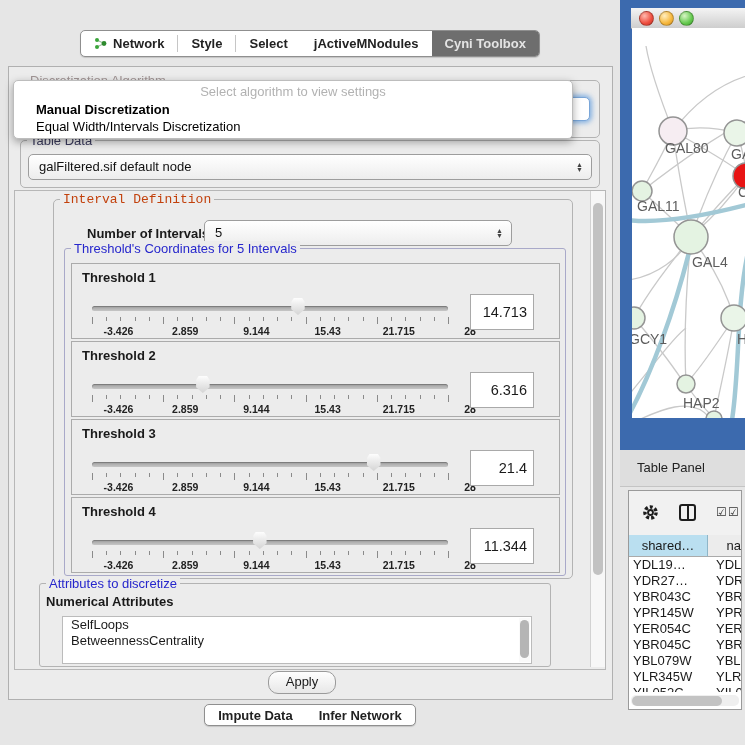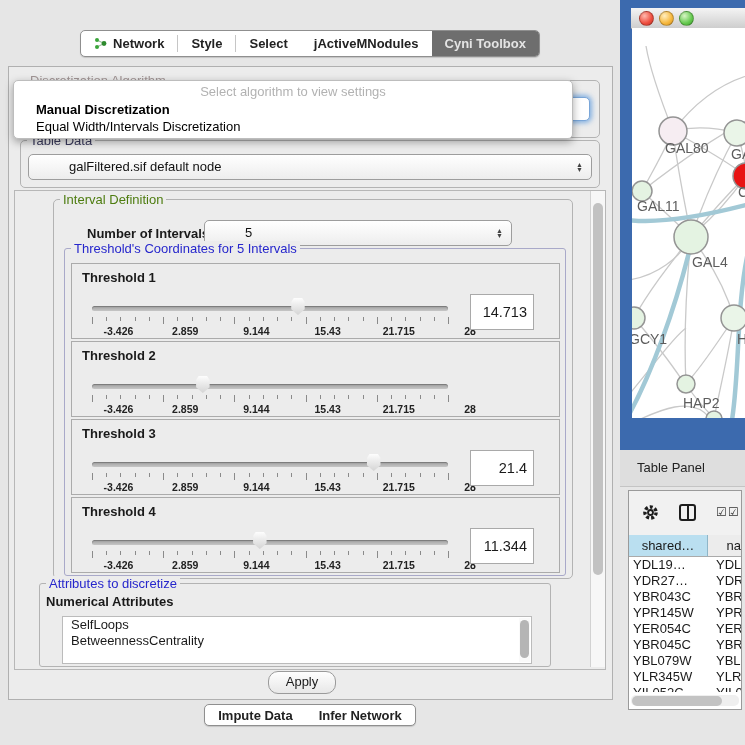--- a/index.html
+++ b/index.html
@@ -43,28 +43,28 @@
   #popup-hint{position:absolute;left:0;top:3px;width:100%;text-align:center;color:#b2b2b2;font-size:13px;}
   .popup-item{position:absolute;left:3px;white-space:nowrap;font-size:13px;color:#000;margin-left:19px;}
   #popup-item-bold{top:21px;font-weight:bold;}
   #popup-item-plain{top:38px;}
 
   
   #tabledata-group{left:20px;top:140px;width:578px;height:46px;}
   #tabledata-group .gb-title{color:#3a3a5c;}
   .combo{position:absolute;background:linear-gradient(#ffffff,#ededed);border:1px solid #9d9d9d;
     border-radius:5px;font-size:13px;color:#111;}
-  .combo .cval{position:absolute;left:10px;top:0;line-height:24px;white-space:nowrap;margin-left:30px;}
+  .combo .cval{position:absolute;left:10px;top:0;line-height:24px;white-space:nowrap;}
   .spin{position:absolute;right:8px;top:50%;transform:translateY(-50%);text-align:center;
     color:#444;line-height:5px;font-size:7px;}
 
   
   #sub-panel{left:14px;top:190px;width:590px;height:478px;background:#ececec;border:1px solid #b7b7b7;}
   #interval-group{left:38px;top:8px;width:518px;height:378px;}
-  #interval-group > .gb-title{color:#4d7c0f;}
+  #interval-group > .gb-title{color:#c2410c;font-family:Liberation Mono, monospace;}
   #num-label{position:absolute;left:33px;top:26px;font-weight:bold;}
   #num-combo{left:150px;top:20px;width:306px;height:24px;}
   #thr-group{position:absolute;left:10px;top:48px;width:500px;height:326px;border:1px solid #9db;
     border:1px solid #a9a9c9;border-radius:3px;}
   #thr-group > .gb-title{color:#2626cc;}
 
   .th-panel{position:absolute;left:6px;width:487px;height:74px;background:#ececec;
     border:1px solid #ababab;}
   .th-title{position:absolute;left:10px;top:6px;font-weight:bold;font-size:13px;}
   .th-slider{position:absolute;left:20px;top:34px;width:356px;height:18px;}
@@ -275,20 +275,21 @@
               <div class="tick major" style="left: 100%;"></div>
             </div>
           <div class="th-labels">
               <span class="tlab" style="left: 0%; transform: translateX(-35%);">-3.426</span>
               <span class="tlab" style="left: 20%;">2.859</span>
               <span class="tlab" style="left: 40%;">9.144</span>
               <span class="tlab" style="left: 60%;">15.43</span>
               <span class="tlab" style="left: 80%;">21.715</span>
               <span class="tlab" style="left: 100%;">28</span>
             </div>
+          <div class="th-value">6.316</div>
         </div>
 
         <div class="th-panel" style="top:170px;">
           <div class="th-title">Threshold 3</div>
           <div class="th-slider">
             <div class="th-track"></div>
             <div class="th-thumb" style="left: 274.234px;"></div>
           </div>
           <div class="th-ticks">
               <div class="tick major" style="left: 0%;"></div>

